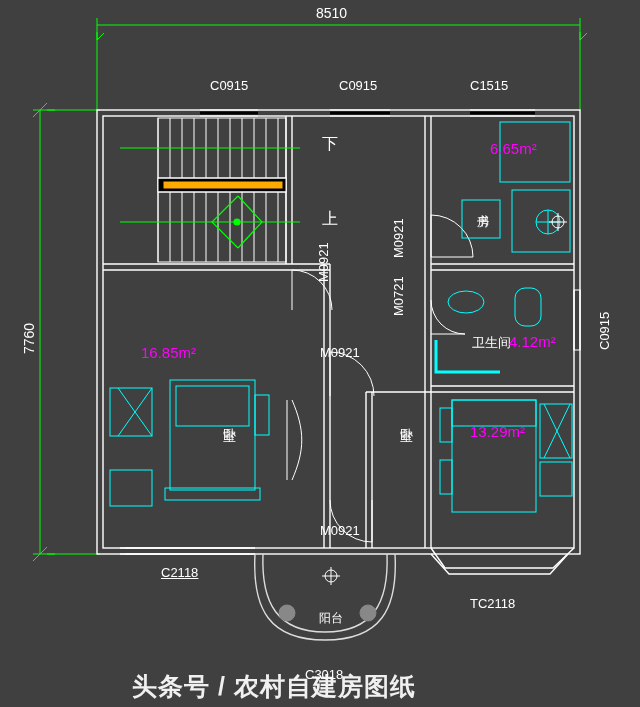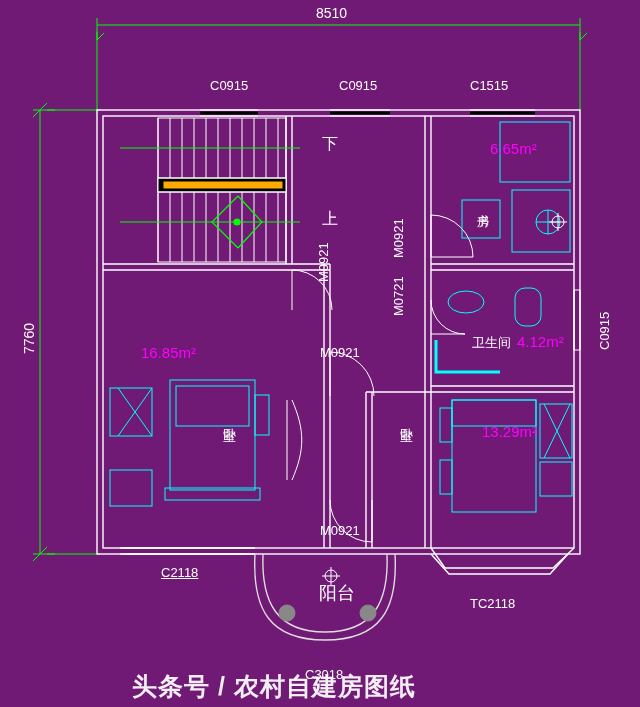--- a/index.html
+++ b/index.html
@@ -12,21 +12,21 @@
     height: 707px;
     position: relative;
     overflow: hidden;
     font-family: "Liberation Sans", sans-serif;
   }
   #stage {
     position: absolute;
     left: 0; top: 0;
     width: 640px;
     height: 707px;
-    background: #701a75;
+    background: #404040;
   }
   svg.cad {
     position: absolute;
     left: 0; top: 0;
     width: 640px;
     height: 707px;
   }
   .lbl {
     position: absolute;
     white-space: nowrap;
@@ -263,21 +263,21 @@
   <div class="lbl lbl-white" style="left:322px; top:136px; font-size:16px;">下</div>
   <div class="lbl lbl-white" style="left:322px; top:211px; font-size:16px;">上</div>
 
   <div class="lbl lbl-magenta" style="left:141px; top:345px; font-size:15px;">16.85m²</div>
   <div class="lbl lbl-white vert" style="left:223px; top:418px; font-size:13px;">卧室</div>
 
   <div class="lbl lbl-magenta" style="left:460px; top:141px; font-size:15px;margin-left:30px;">6.65m²</div>
   <div class="lbl lbl-white vert" style="left:477px; top:205px; font-size:12px;">书房</div>
 
   <div class="lbl lbl-white" style="left:472px; top:336px; font-size:13px;">卫生间</div>
-  <div class="lbl lbl-magenta" style="left:509px; top:334px; font-size:15px;margin-left:8px;">4.12m²</div>
-
-  <div class="lbl lbl-magenta" style="left:482px; top:424px; font-size:15px;">13.29m²</div>
+  <div class="lbl lbl-magenta" style="left:509px; top:334px; font-size:15px;">4.12m²</div>
+
+  <div class="lbl lbl-magenta" style="left:470px; top:424px; font-size:15px;">13.29m²</div>
   <div class="lbl lbl-white vert" style="left:400px; top:418px; font-size:13px;">卧室</div>
 
-  <div class="lbl lbl-white" style="left:319px; top:584px; font-size:18px;">阳台</div>
+  <div class="lbl lbl-white" style="left:319px; top:612px; font-size:12px;">阳台</div>
 
   <div id="watermark">头条号 / 农村自建房图纸</div>
 </div>
 
 </body></html>

